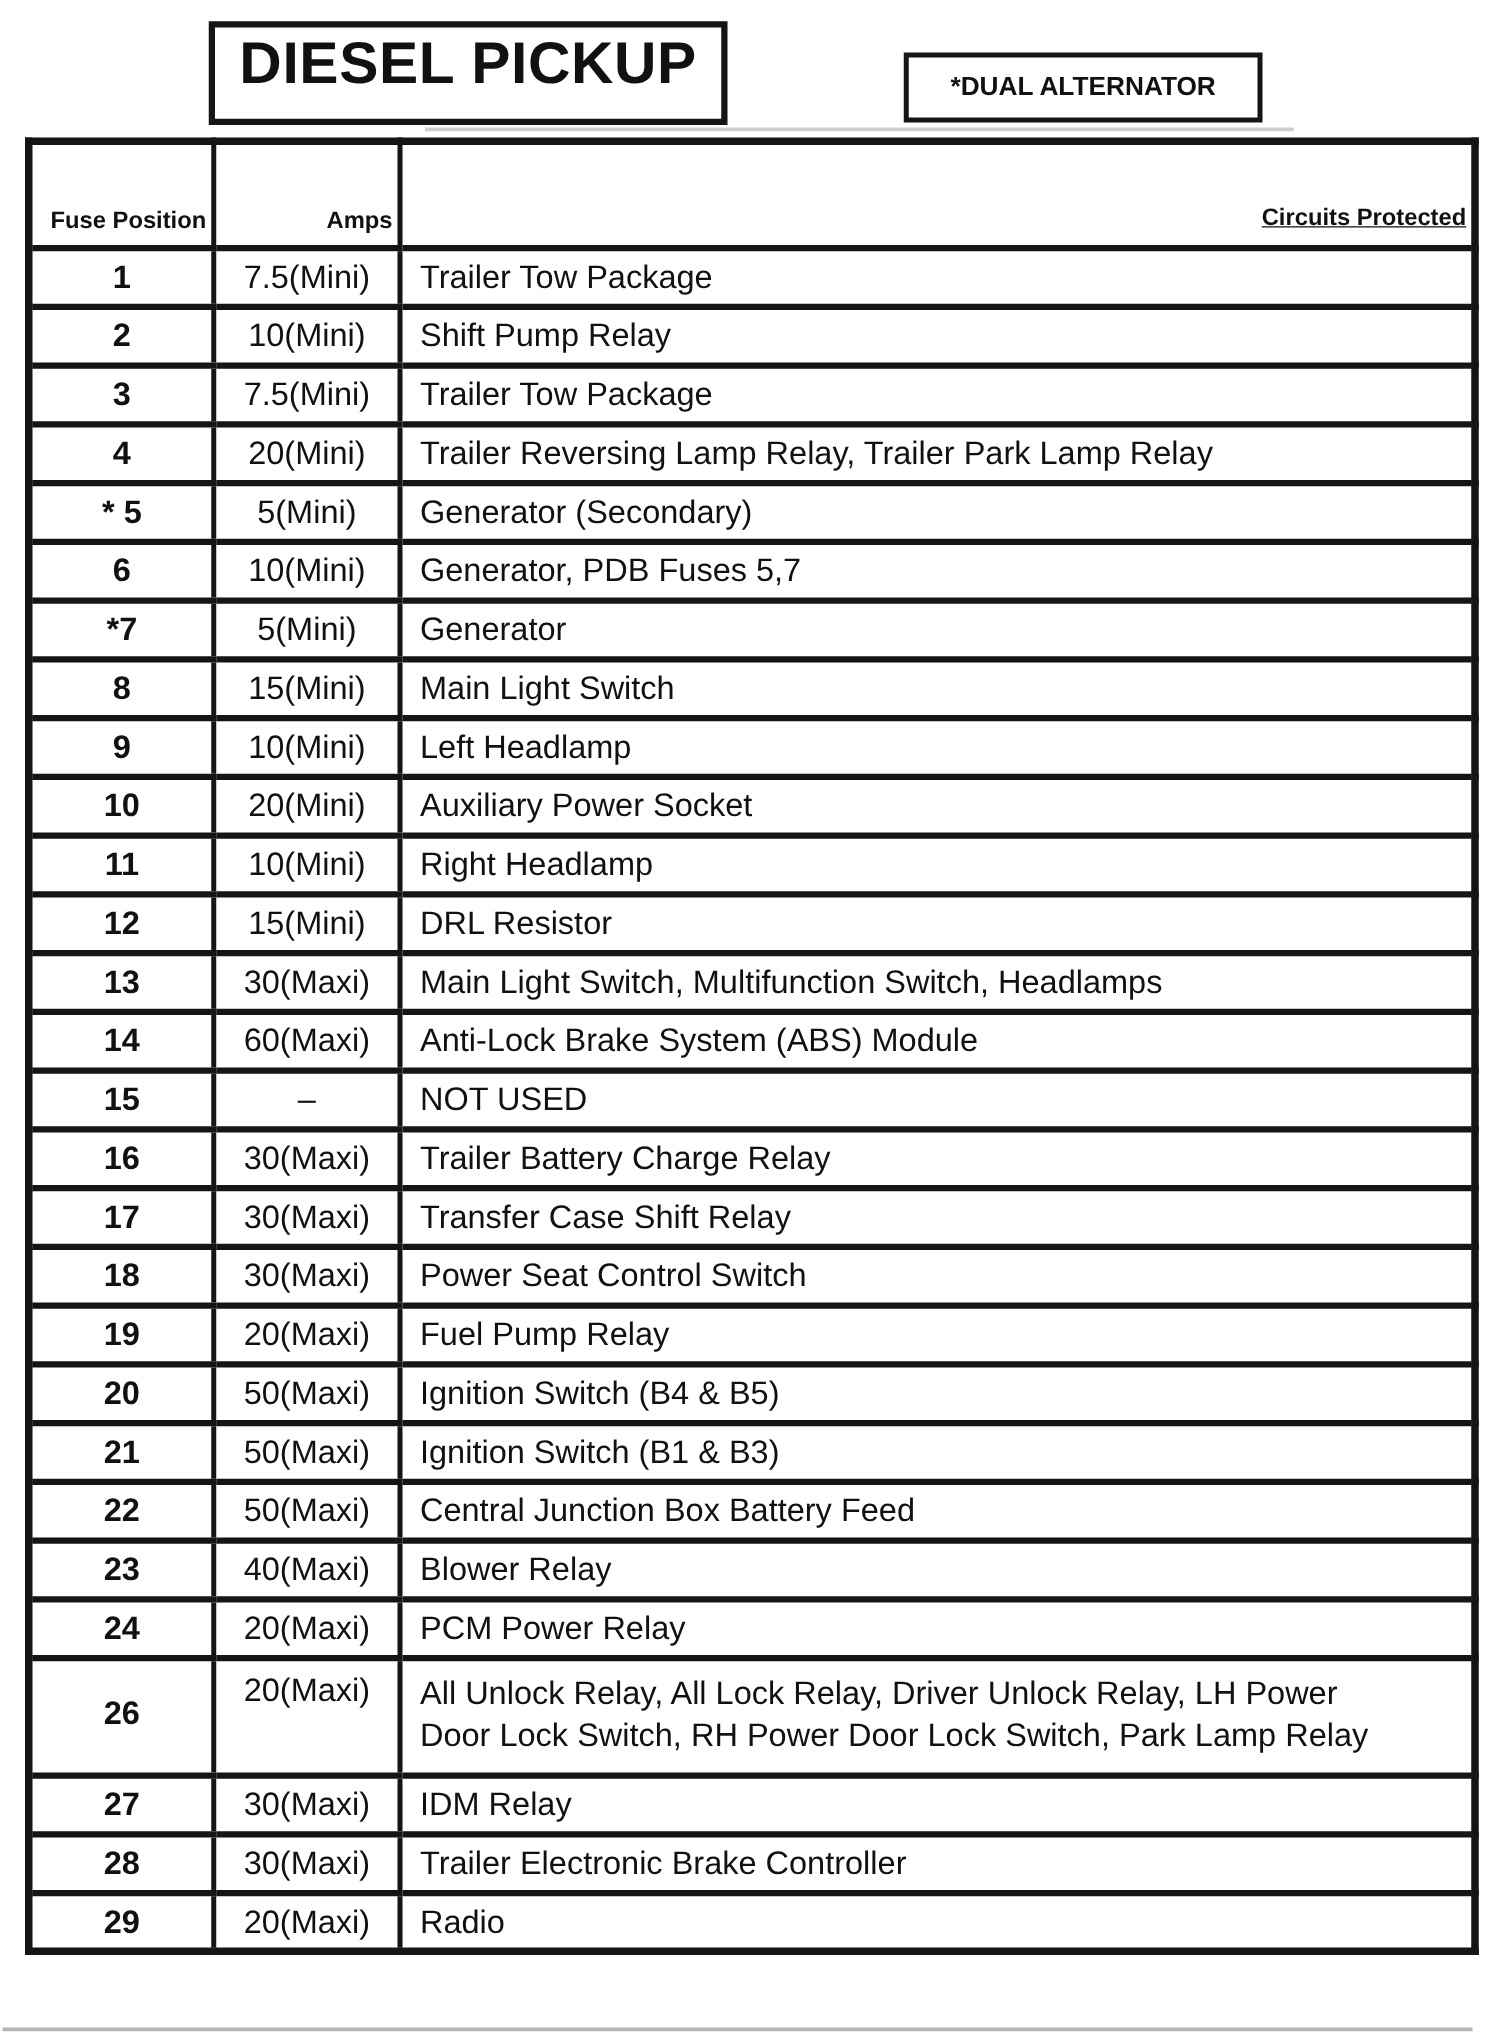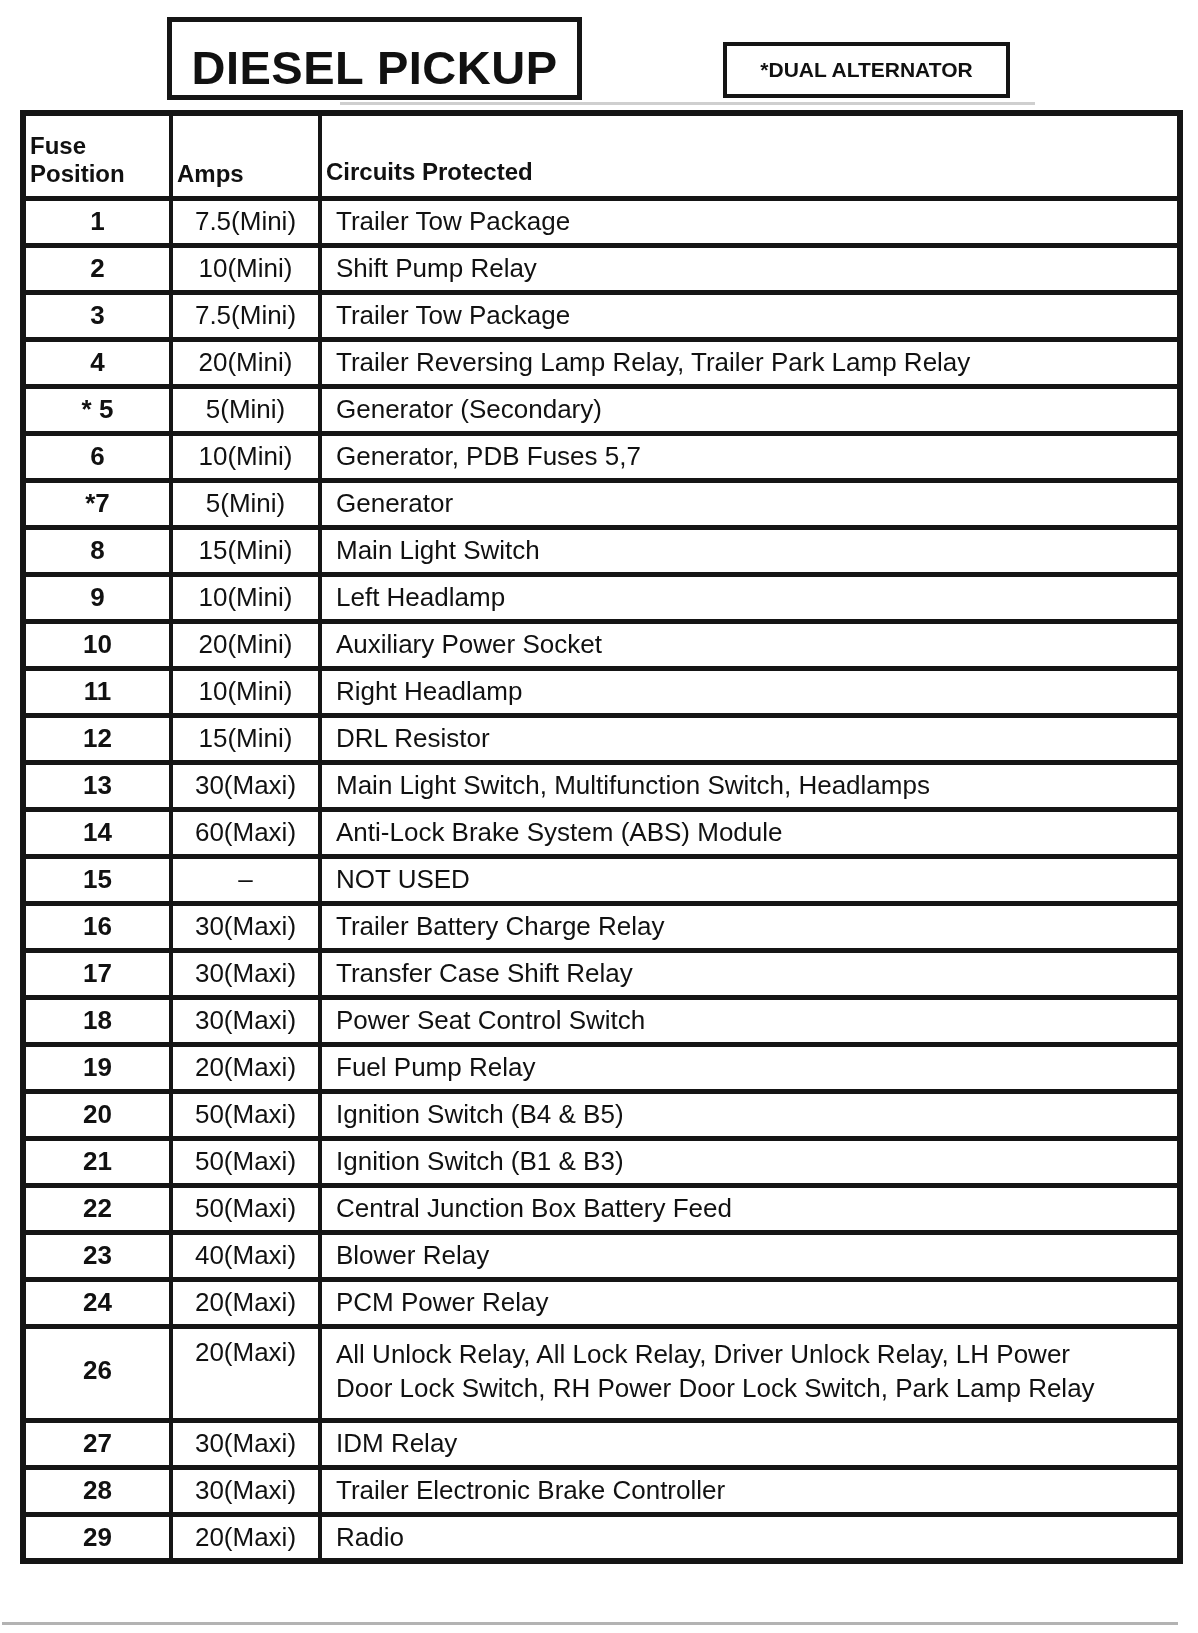--- a/index.html
+++ b/index.html
@@ -22,21 +22,21 @@
   }
   .title-box {
     position: absolute;
     left: 167px;
     top: 17px;
     width: 415px;
     height: 83px;
     border: 5px solid #151515;
     box-sizing: border-box;
     display: flex;
-    align-items: flex-end;
+    align-items: flex-start;
     justify-content: center;
     font-weight: bold;
     font-size: 47px;
     letter-spacing: 0.5px;
     white-space: nowrap;
   }
   .note-box {
     position: absolute;
     left: 723px;
     top: 42px;
@@ -67,27 +67,27 @@
     border-top: 5px solid #151515;
     border-bottom: 5px solid #151515;
     border-left: 4px solid #151515;
     border-right: 4px solid #151515;
     box-sizing: border-box;
     overflow: hidden;
   }
   th {
     height: 85px;
     vertical-align: bottom;
-    text-align: left;
+    text-align: right;
     font-weight: bold;
-    font-size: 24px;
+    font-size: 19px;
     line-height: 1.15;
     padding: 0 4px 8px 4px;
   }
-  th.h-circ { padding-bottom: 10px; }
+  th.h-circ { padding-bottom: 10px; text-decoration: underline; }
   td {
     height: 47px;
     vertical-align: middle;
     font-size: 26px;
     padding: 0;
   }
   td.pos {
     text-align: center;
     font-weight: bold;
   }

